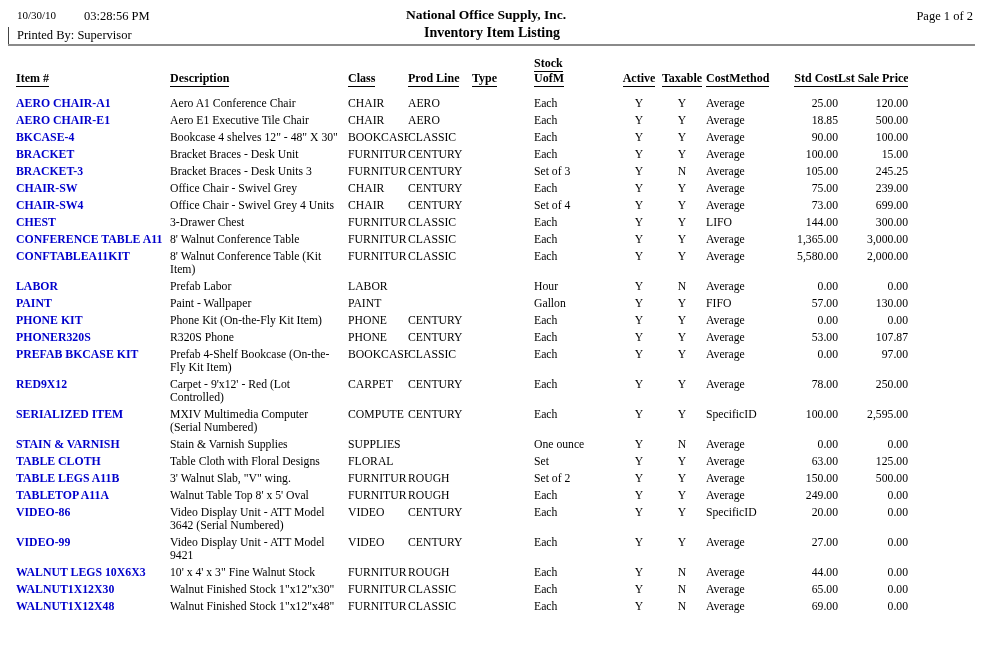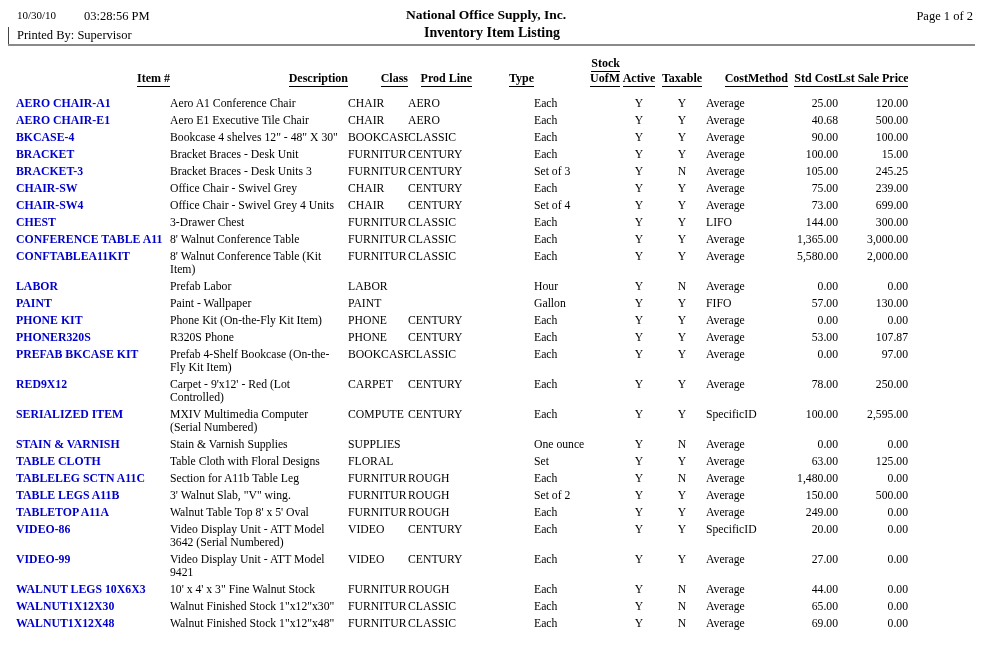--- a/index.html
+++ b/index.html
@@ -14,21 +14,21 @@
   .hdr-title     { position: absolute; left: 0; right: 0; top: 25px; text-align: center; font-weight: bold; font-size: 14px; }
   .hdr-page      { position: absolute; right: 11px; top: 9px;  font-size: 12.5px; }
   .left-tick     { position: absolute; left: 8px; top: 27px; width: 1px; height: 18px; background: #444; }
   .hdr-rule      { position: absolute; left: 8px; right: 9px; top: 44px; height: 2px; background: #8a8a8a; }
 
   
   table.report { position: absolute; left: 16px; top: 56px; width: 892px;
                  border-collapse: collapse; table-layout: fixed; }
   th, td { text-align: left; vertical-align: top; padding: 0; font-weight: normal; overflow: hidden; }
 
-  thead th { vertical-align: bottom; font-size: 12px; padding-bottom: 3px; white-space: nowrap; text-align: right; }
+  thead th { vertical-align: bottom; font-size: 12px; padding-bottom: 3px; white-space: nowrap; }
   thead th .u { font-weight: bold; border-bottom: 1px solid #000; padding-bottom: 1px; }
   thead th.ctr { text-align: center; }
   thead th.num { text-align: right; }
   thead .stack div { line-height: 15px; }
 
   tbody td { font-size: 11.7px; line-height: 13px; padding-top: 4px; }
   tbody tr:first-child td { padding-top: 8px; }
   tbody td.desc { padding-right: 8px; margin-left: 43px; }
   td.ctr { text-align: center; }
   td.num { text-align: right; }
@@ -97,21 +97,21 @@
         <tr>
       <td class="item-cell">AERO CHAIR-E1</td>
       <td class="desc">Aero E1 Executive Tile Chair</td>
       <td>CHAIR</td>
       <td>AERO</td>
       <td></td>
       <td>Each</td>
       <td class="ctr">Y</td>
       <td class="ctr">Y</td>
       <td>Average</td>
-      <td class="num">40.68</td>
+      <td class="num">18.85</td>
       <td class="num">500.00</td>
     </tr>
         <tr>
       <td class="item-cell">BKCASE-4</td>
       <td class="desc">Bookcase 4 shelves 12" - 48" X 30"</td>
       <td>BOOKCASE</td>
       <td>CLASSIC</td>
       <td></td>
       <td>Each</td>
       <td class="ctr">Y</td>
@@ -322,33 +322,20 @@
       <td></td>
       <td></td>
       <td>Set</td>
       <td class="ctr">Y</td>
       <td class="ctr">Y</td>
       <td>Average</td>
       <td class="num">63.00</td>
       <td class="num">125.00</td>
     </tr>
         <tr>
-      <td class="item-cell">TABLELEG SCTN A11C</td>
-      <td class="desc">Section for A11b Table Leg</td>
-      <td>FURNITUR</td>
-      <td>ROUGH</td>
-      <td></td>
-      <td>Each</td>
-      <td class="ctr">Y</td>
-      <td class="ctr">N</td>
-      <td>Average</td>
-      <td class="num">1,480.00</td>
-      <td class="num">0.00</td>
-    </tr>
-        <tr>
       <td class="item-cell">TABLE LEGS A11B</td>
       <td class="desc">3' Walnut Slab, "V" wing.</td>
       <td>FURNITUR</td>
       <td>ROUGH</td>
       <td></td>
       <td>Set of 2</td>
       <td class="ctr">Y</td>
       <td class="ctr">Y</td>
       <td>Average</td>
       <td class="num">150.00</td>

